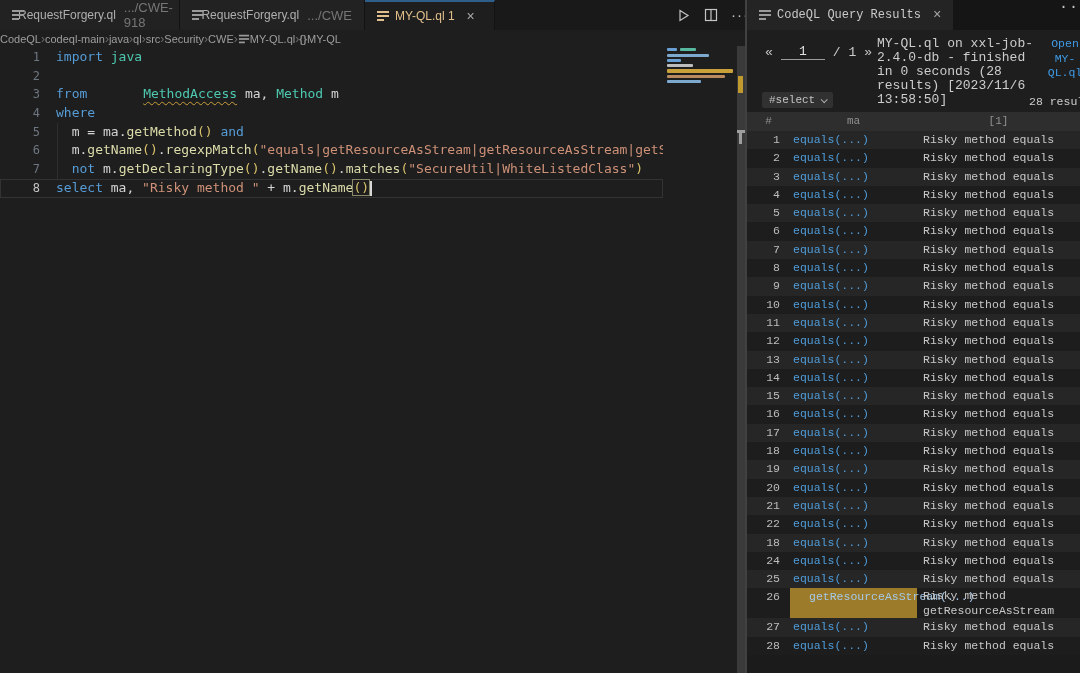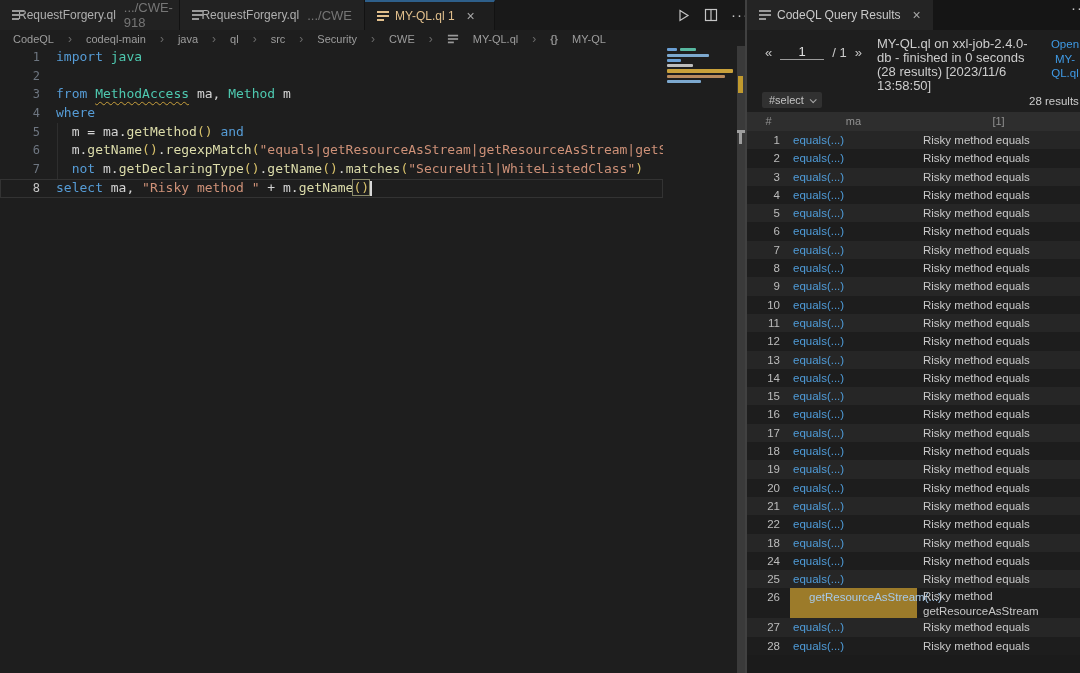--- a/index.html
+++ b/index.html
@@ -20,54 +20,54 @@
   .flines i { position:absolute; left:0; height:1.6px; background:#9a9a9a; display:block; }
   .flines i:nth-child(1){ top:0; width:12px; }
   .flines i:nth-child(2){ top:4px; width:12px; }
   .flines i:nth-child(3){ top:8px; width:7px; }
   .cs-arc { display:inline-block; width:11px; height:11px; border:2.2px solid #35a3e0;
             border-right-color:transparent; border-radius:50%; }
   .tab-actions { position:absolute; left:676px; top:0; height:30px; display:flex; align-items:center; gap:13px; }
   .icon-btn { color:#c5c5c5; cursor:pointer; display:flex; align-items:center; }
   .dots { font-size:15px; color:#c5c5c5; letter-spacing:1px; line-height:0.4; }
 
-  .breadcrumbs { height:18px; display:flex; align-items:center; padding-left:13px; font-size:11px;
-                 color:#9d9d9d; gap:14px; background:#1e1e1e;text-align:center; }
+  .breadcrumbs { height:18px; display:flex; align-items:center; font-size:11px;
+                 color:#9d9d9d; gap:0; background:#1e1e1e;text-align:center; }
   .bc-sep { color:#6a6a6a; font-size:12px; }
   .bc-item { cursor:pointer; }
   .bc-braces { color:#8f8f8f; font-size:10px; font-weight:bold; }
   .breadcrumbs .flines { transform:scale(0.85); }
 
   
   .code-area { position:absolute; left:0; top:48px; width:663px; bottom:0; overflow:hidden;
                font-family:"DejaVu Sans Mono","Liberation Mono",monospace; font-size:13px; }
   .line { display:flex; height:18.7px; line-height:18.7px; white-space:pre; }
   .ln { width:40px; text-align:right; color:#6e7681; font-size:12px; flex:none; }
   .lc { padding-left:16px; color:#d4d4d4; }
   .line.ind .lc { background:linear-gradient(#2e2e2e,#2e2e2e) no-repeat 17px 0 / 1px 100%; }
   .line.active { box-shadow:inset 0 0 0 1px #333333; }
   .line.active .ln { color:#c6c6c6; }
   .tk-kw { color:#569cd6; } .tk-ty, .tk-tyw { color:#4ec9b0; }
   .tk-fn { color:#dcdcaa; } .tk-st { color:#ce9178; }
   .tk-va, .tk-pl { color:#d4d4d4; } .tk-br { color:#d9c26a; }
-  .tk-tyw { text-decoration:underline wavy #c8a03c; text-decoration-thickness:1px; text-underline-offset:3px; }
+  .tk-tyw { text-decoration:underline wavy #c8a03c; text-decoration-thickness:1px; text-underline-offset:3px;margin-left:48px; }
   .tk-bh { color:#d9c26a; outline:1px solid #8a8a6a; }
   .cursor { display:inline-block; width:1.5px; height:15px; background:#d8d8d8; vertical-align:middle; margin-left:1px; }
 
   
   .minimap { position:absolute; left:663px; top:46px; width:74px; bottom:0; }
   .mb { position:absolute; height:3px; border-radius:1px; }
   .scroll-strip { position:absolute; left:737px; top:46px; width:8px; bottom:0; background:#3a3a3a; }
   .ov-yellow { position:absolute; left:1px; top:30px; width:5px; height:17px; background:#c19a2e; }
   .ov-t1 { position:absolute; left:0; top:84px; width:8px; height:3px; background:#9e9e9e; }
   .ov-t2 { position:absolute; left:2px; top:87px; width:3px; height:11px; background:#9e9e9e; }
   .sash { position:absolute; left:745px; top:0; width:2px; height:673px; background:#414141; }
 
   
-  .results-panel { position:absolute; left:747px; top:0; width:333px; height:673px; background:#1b1b1b; overflow:hidden; }
+  .results-panel { position:absolute; left:747px; top:0; width:333px; height:673px; background:#1b1b1b; overflow:hidden;font-family:Liberation Mono, monospace; }
   .panel-tabs { position:relative; height:30px; background:#151515; display:flex; }
   .panel-tab { display:flex; align-items:center; gap:6px; padding:0 12px; background:#242424;
                font-size:12px; color:#c9c9c9; cursor:pointer; }
   .panel-more { position:absolute; right:-9px; top:5px; }
   .panel-header { position:relative; height:82px; background:#1e1e1e; }
   .pager { position:absolute; left:18px; top:14px; display:flex; align-items:flex-end; gap:8px;
            font-size:13px; color:#cccccc; }
   .pg-arrow { cursor:pointer; font-size:13px; color:#c5c5c5; }
   .pg-input { display:inline-block; width:44px; text-align:center; border-bottom:1px solid #9b9b9b;
               color:#e0e0e0; }

